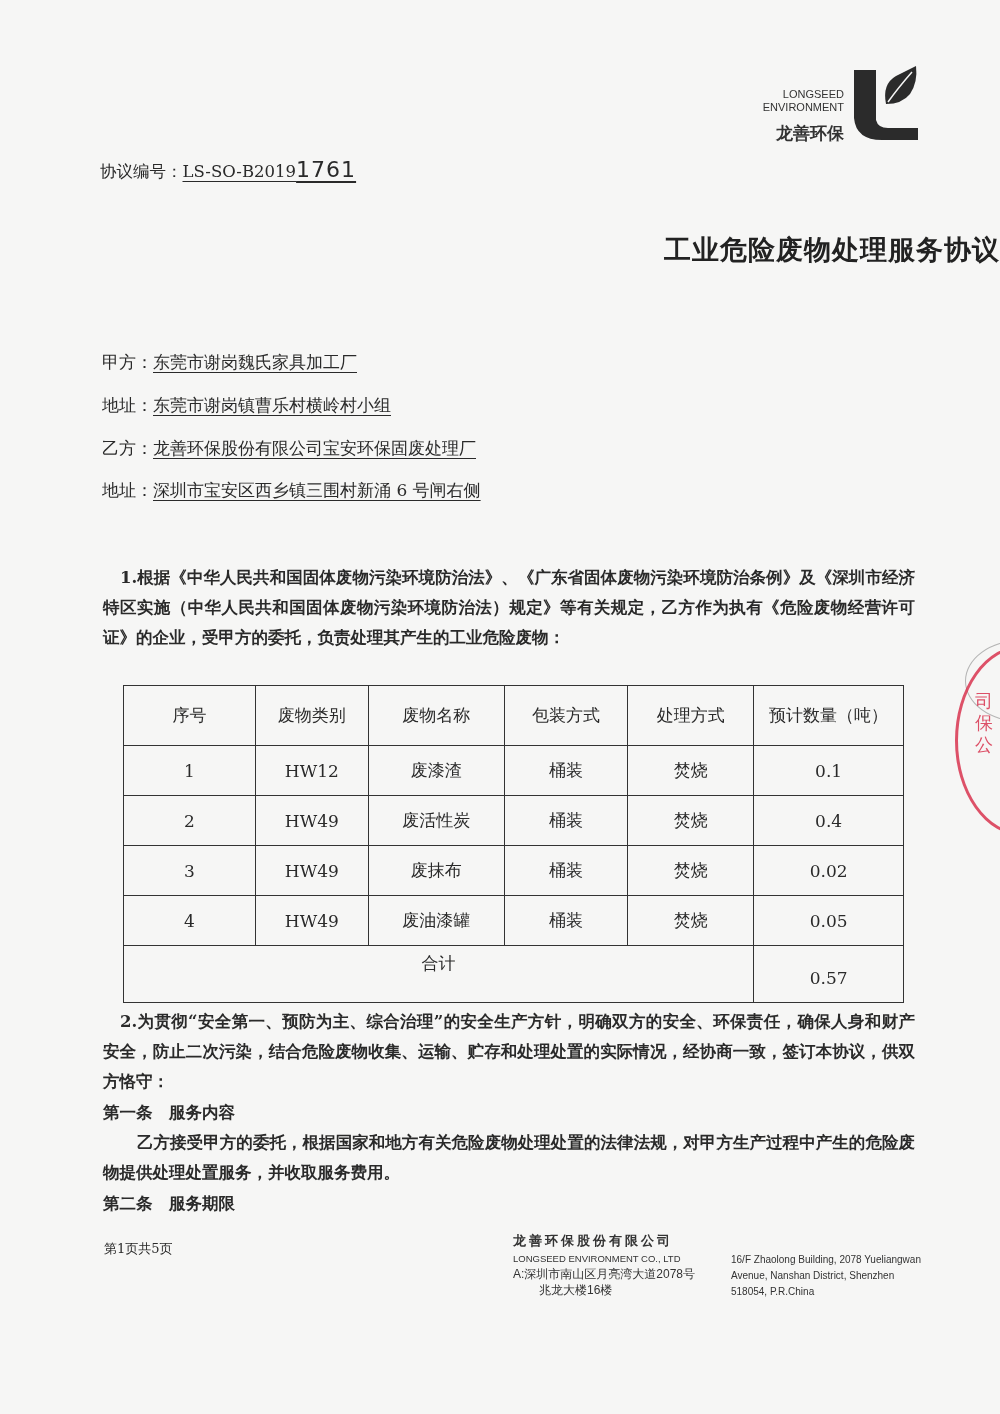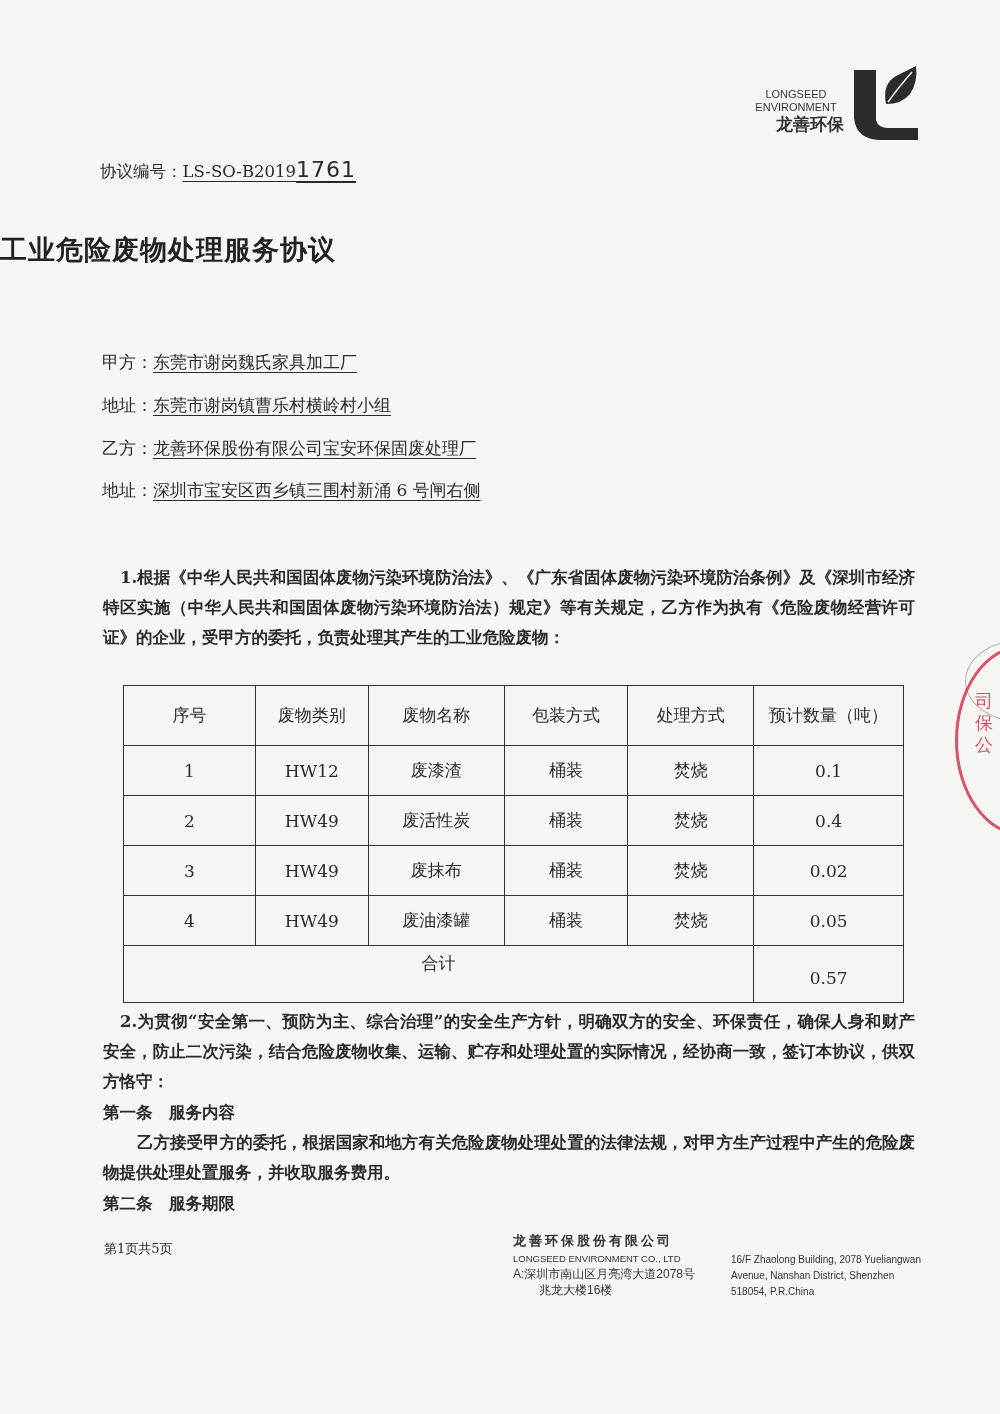--- a/index.html
+++ b/index.html
@@ -5,29 +5,29 @@
   html, body { margin: 0; padding: 0; }
   body {
     width: 1000px; height: 1414px; overflow: hidden; position: relative;
     background: #f6f6f5;
     font-family: "DejaVu Serif", "Liberation Serif", serif;
     color: #2a2a2a;
   }
   .abs { position: absolute; }
   
   .logo-text { left: 748px; top: 88px; text-align: right; width: 96px; font-family: "Liberation Sans", "DejaVu Sans", sans-serif; color: #333; }
-  .logo-en { font-size: 11px; line-height: 13px; letter-spacing: 0px; text-align: center; }
-  .logo-cn { font-size: 17px; font-weight: bold; line-height: 20px; margin-top: 1px; font-family: Liberation Sans, sans-serif; }
+  .logo-en { font-size: 11px; line-height: 13px; letter-spacing: 0px; }
+  .logo-cn { font-size: 17px; font-weight: bold; line-height: 20px; margin-top: 11px; font-family: Liberation Mono, monospace; }
   .logo-mark { left: 852px; top: 62px; width: 68px; height: 80px; }
 
   .contract-no { left: 100px; top: 157px; font-size: 16.5px; }
   .contract-no .num { text-decoration: underline; text-underline-offset: 4px; font-family: "DejaVu Serif", serif; }
   .contract-no .hand { font-family: "DejaVu Sans", sans-serif; font-size: 22px; text-decoration: underline; text-underline-offset: 4px; letter-spacing: 1px; padding-right: 28px; }
 
-  .title { left: 0; width: 1000px; top: 232px; text-align: left; font-size: 27px; font-weight: bold; font-family: "DejaVu Sans", sans-serif; letter-spacing: 1px; color: #222; }
+  .title { left: 0; width: 1000px; top: 232px; text-align: right; font-size: 27px; font-weight: bold; font-family: "DejaVu Sans", sans-serif; letter-spacing: 1px; color: #222; }
 
   .party { left: 102px; font-size: 17px; }
   .party .val { text-decoration: underline; text-underline-offset: 4px; padding-right: 14px; }
 
   .para { left: 103px; width: 812px; font-size: 16.5px; line-height: 30px; text-align: justify; font-weight: bold; }
   .indent { text-indent: 17px; }
 
   table.waste { position: absolute; left: 123px; top: 685px; width: 781px; border-collapse: collapse; font-size: 17px; }
   table.waste td, table.waste th { border: 1.5px solid #333; text-align: center; font-weight: normal; padding: 0; }
   table.waste th { height: 59px; }

